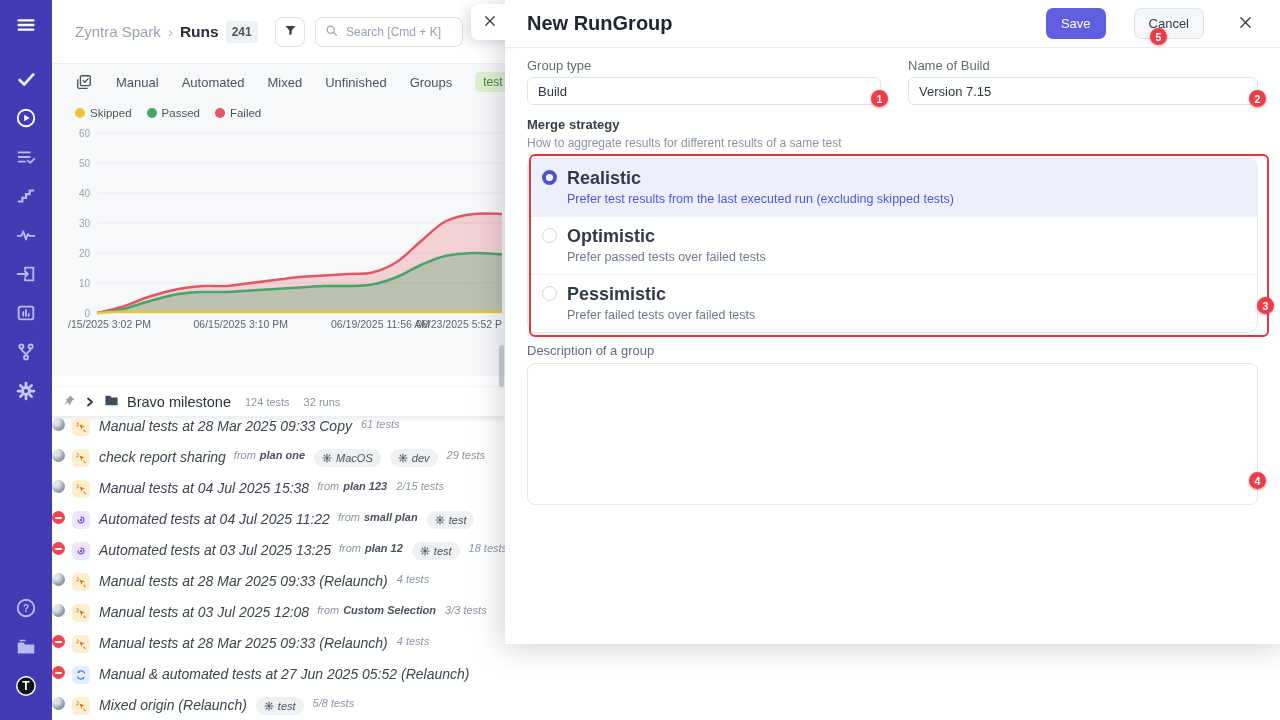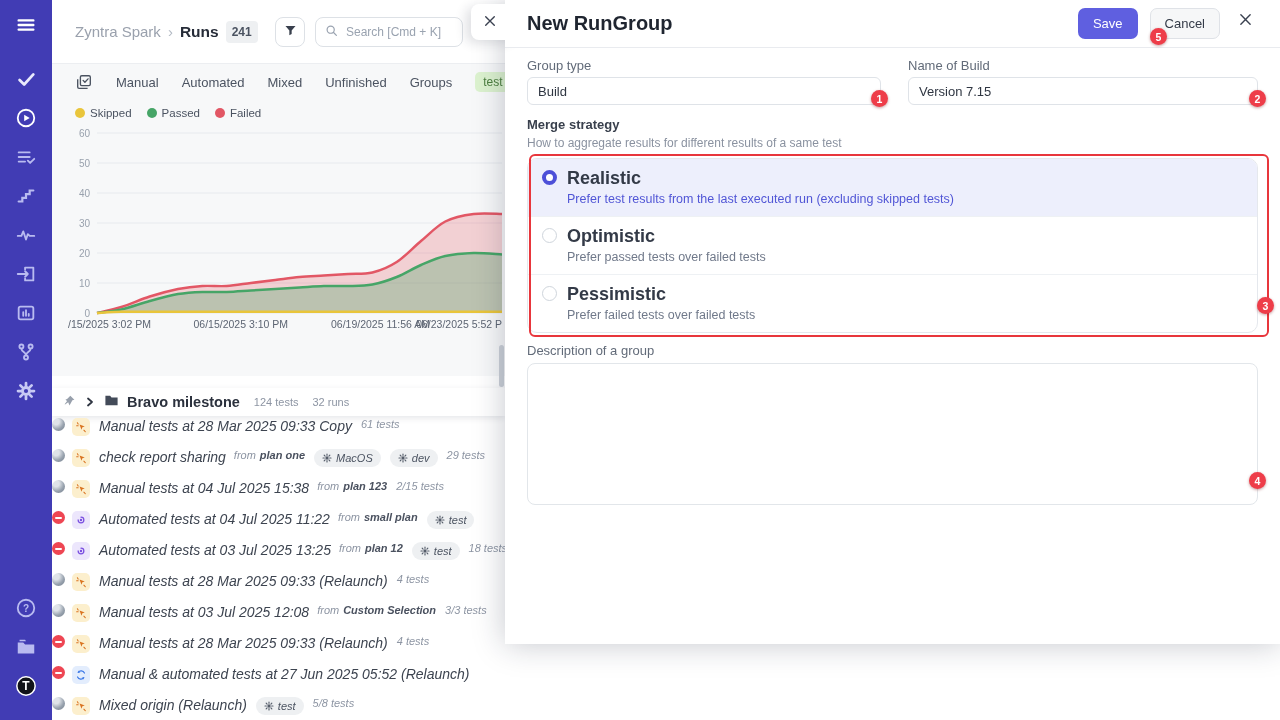--- a/index.html
+++ b/index.html
@@ -37,21 +37,21 @@
   .legend-dot{width:10px;height:10px;border-radius:50%;}
   #chart-svg{display:block;margin:4px 0 0 12px;}
   .tick{font-size:10px;fill:#99a1ad;}
   .xtick{font-size:10.5px;fill:#5d6573;}
   .scroll-thumb{position:absolute;right:1px;top:345px;width:5px;height:42px;background:#ccd1d8;border-radius:3px;cursor:pointer;}
 
   .milestone-row{position:absolute;top:388px;left:0;right:0;height:28px;background:#fff;box-shadow:0 2px 6px rgba(40,50,70,.12);display:flex;align-items:center;padding-left:11px;gap:8px;cursor:pointer;}
   .pin-icon svg{width:13px;height:13px;}
   .chev{width:12px;height:12px;display:flex;cursor:pointer;}
   .folder-icon svg{width:15px;height:15px;}
-  .ms-title{font-size:14.5px;font-weight:bold;color:#2b313d;}
+  .ms-title{font-size:14.5px;font-weight:normal;color:#2b313d;}
   .ms-meta{font-size:11px;color:#8d95a3;margin-left:6px;}
 
   .run-list{position:absolute;top:418px;left:0;right:0;}
   .run-row{height:31px;display:flex;align-items:flex-start;white-space:nowrap;cursor:pointer;font-style:italic;}
   .st{width:13px;height:13px;border-radius:50%;flex:none;margin-right:7px;}
   .st-progress{background:radial-gradient(circle at 32% 28%,#dfe3e8 0 24%,#98a2ae 60%,#717c8a 100%);}
   .st-failed{background:#ee4653;position:relative;}
   .st-failed::after{content:"";position:absolute;left:3px;right:3px;top:5.5px;height:2px;background:#fff;border-radius:1px;}
   .ty{width:18px;height:18px;border-radius:5px;display:flex;align-items:center;justify-content:center;flex:none;margin-right:9px;}
   .ty svg{width:12px;height:12px;}
@@ -64,21 +64,21 @@
   .tagpill{display:inline-flex;align-items:center;gap:4px;background:#eef0f2;border-radius:9px;height:18px;padding:0 8px;font-size:11px;color:#4b5361;margin-left:9px;}
   .tagpill svg{width:10px;height:10px;}
   .run-meta{font-size:11px;color:#8d95a3;margin-left:9px;}
 
   
   .drawer{position:absolute;left:505px;top:0;width:775px;height:644px;background:#fff;box-shadow:0 0 30px rgba(25,32,56,.25);}
   .close-tab{position:absolute;left:-34px;top:4px;width:46px;height:36px;background:#fff;border-radius:8px;box-shadow:-5px 3px 12px rgba(25,32,56,.14);display:flex;align-items:center;padding-left:13px;cursor:pointer;}
   .close-tab svg{width:12px;height:12px;}
   .drawer-header{position:relative;height:48px;background:#fff;border-bottom:1px solid #e9ebef;display:flex;align-items:center;padding:0 22px;}
   .drawer-title{font-size:20px;font-weight:bold;color:#1f2530;}
-  .hdr-actions{margin-left:auto;display:flex;gap:12px;}
+  .hdr-actions{margin-left:auto;display:flex;align-items:center;gap:28px;}
   .btn-save{background:#5f5fe0;color:#fff;border:none;border-radius:7px;padding:8px 15px;font-size:13px;cursor:pointer;}
   .btn-cancel{background:#f6f7f8;border:1px solid #dfe2e7;border-radius:7px;padding:7px 14px;font-size:13px;color:#343b48;cursor:pointer;}
   .btn-x{width:26px;height:26px;border:none;background:none;display:flex;align-items:center;justify-content:center;cursor:pointer;}
   .btn-x svg{width:13px;height:13px;}
   .drawer-body{padding:10px 22px 0;position:relative;}
   .fields-row{display:grid;grid-template-columns:354px 1fr;gap:27px;}
   .fld label{font-size:13px;color:#626b79;display:block;margin-bottom:4px;}
   .fld input{width:100%;height:28px;border:1px solid #dfe3e8;border-radius:6px;padding:0 10px;font-size:13px;color:#2f3642;outline:none;}
   .merge-sec{margin-top:12px;}
   .merge-label{font-size:13px;font-weight:bold;color:#39404d;}

